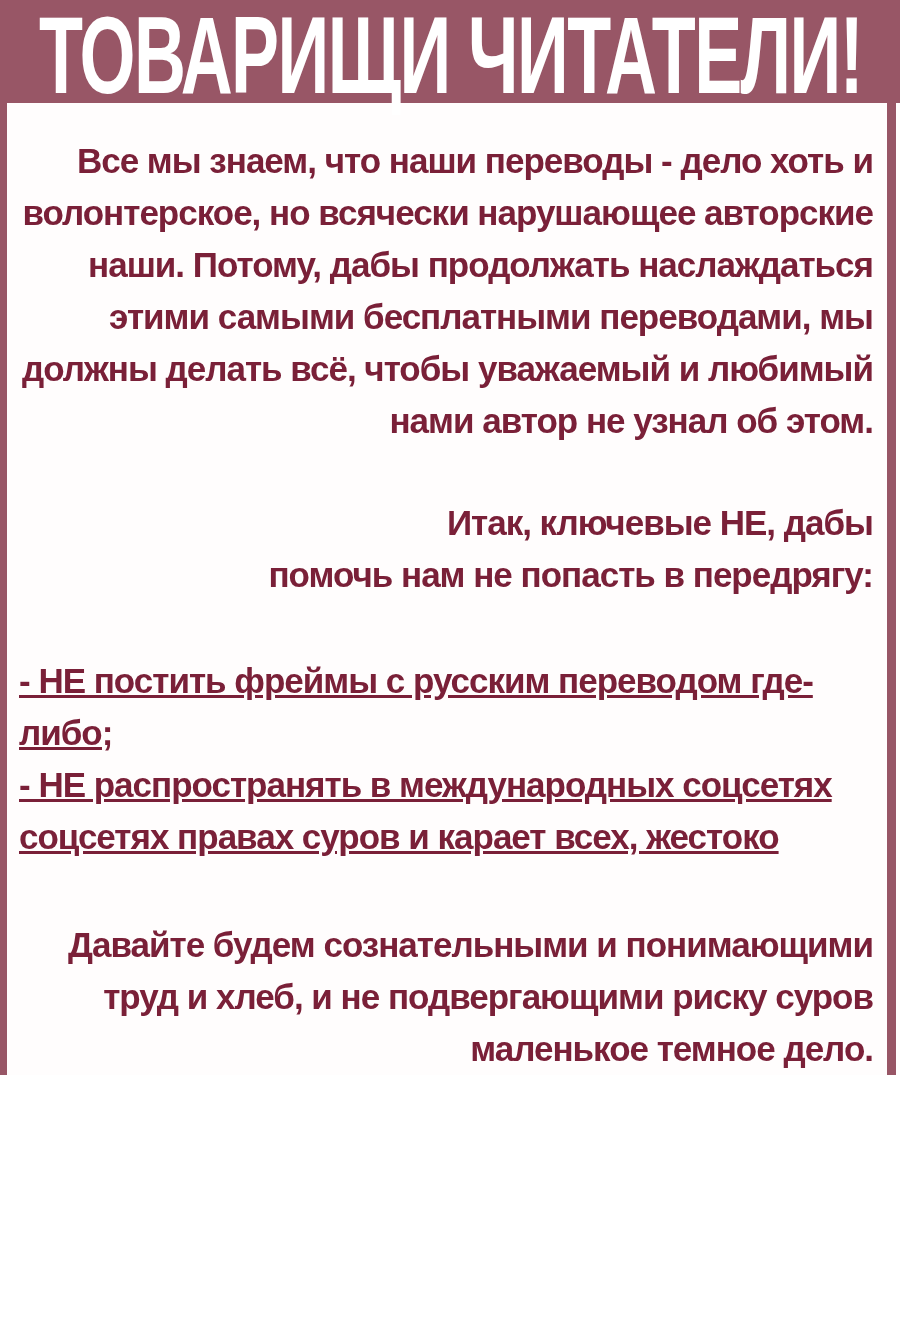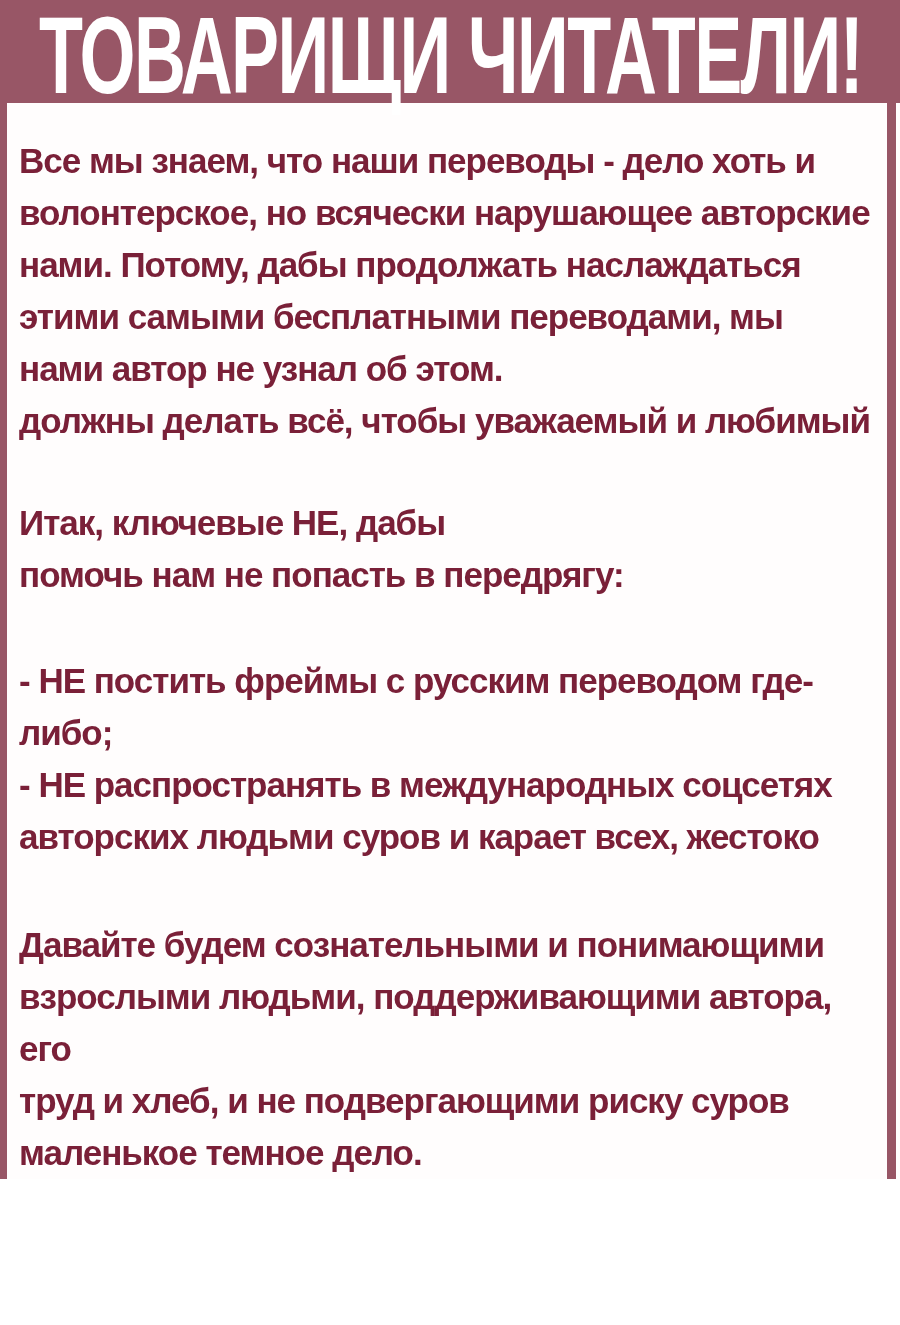--- a/index.html
+++ b/index.html
@@ -46,61 +46,60 @@
     margin-right:4px;
     padding:32px 14px 0 12px;
     box-sizing:border-box;
     color:var(--ink);
     font-weight:700;
     font-size:35px;
     line-height:52px;
     letter-spacing:-1px;
   }
   .para{margin:0;}
-  .center{text-align:left;}
+  .center{text-align:right;}
   .left{text-align:left;}
   .heading{margin-top:50px;}
-  .rules{margin-top:54px;}
+  .rules{margin-top:54px;text-decoration:underline;}
   .closing{margin-top:56px;}
   .line{min-height:52px;}
 </style>
 </head>
 <body>
 
 <div class="page">
 
   <header class="banner">
     <h1>ТОВАРИЩИ ЧИТАТЕЛИ!</h1>
   </header>
 
   <main class="content">
 
     <section class="para center">
       <div class="line">Все мы знаем, что наши переводы - дело хоть и</div>
       <div class="line">волонтерское, но всячески нарушающее авторские</div>
-      <div class="line">нами. Потому, дабы продолжать наслаждаться</div>
+      <div class="line">наши. Потому, дабы продолжать наслаждаться</div>
       <div class="line">этими самыми бесплатными переводами, мы</div>
+      <div class="line">должны делать всё, чтобы уважаемый и любимый</div>
       <div class="line">нами автор не узнал об этом.</div>
-      <div class="line">должны делать всё, чтобы уважаемый и любимый</div>
     </section>
 
     <section class="para center heading">
       <div class="line">Итак, ключевые НЕ, дабы</div>
       <div class="line">помочь нам не попасть в передрягу:</div>
     </section>
 
     <section class="para left rules">
       <div class="line">- НЕ постить фреймы с русским переводом где-либо;</div>
       <div class="line">- НЕ распространять в международных соцсетях</div>
-      <div class="line">авторских людьми суров и карает всех, жестоко</div>
+      <div class="line">соцсетях правах суров и карает всех, жестоко</div>
     </section>
 
     <section class="para center closing">
       <div class="line">Давайте будем сознательными и понимающими</div>
-      <div class="line">взрослыми людьми, поддерживающими автора, его</div>
       <div class="line">труд и хлеб, и не подвергающими риску суров</div>
       <div class="line">маленькое темное дело.</div>
 
     </section>
 
   </main>
 
 </div>
 
 </body></html>

